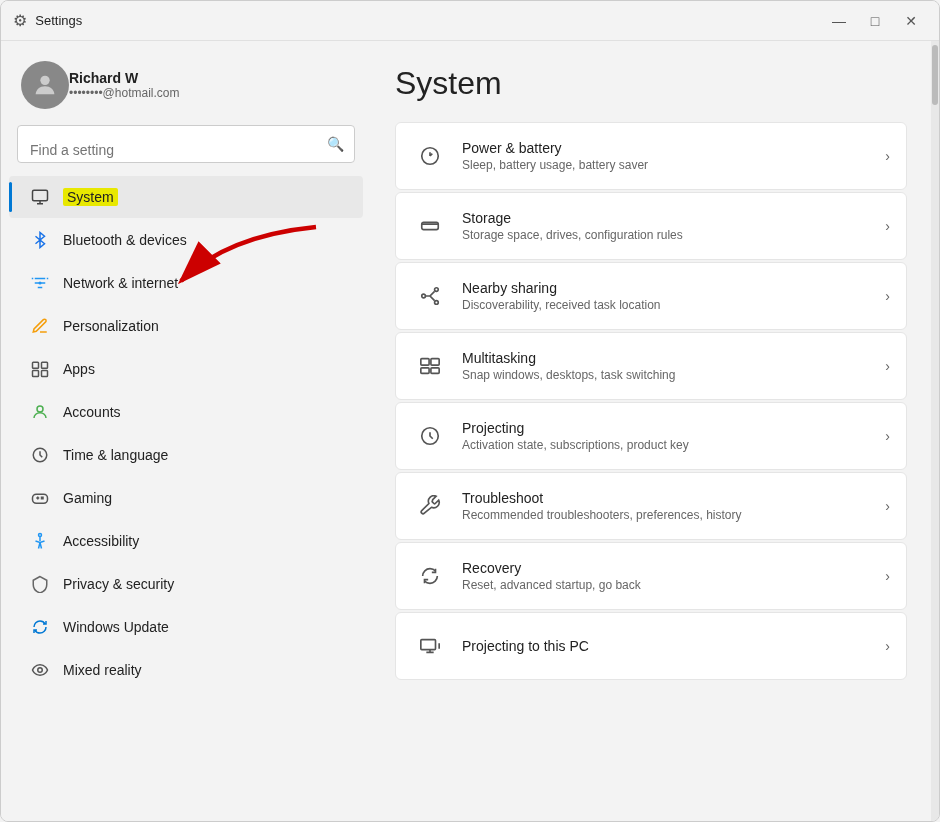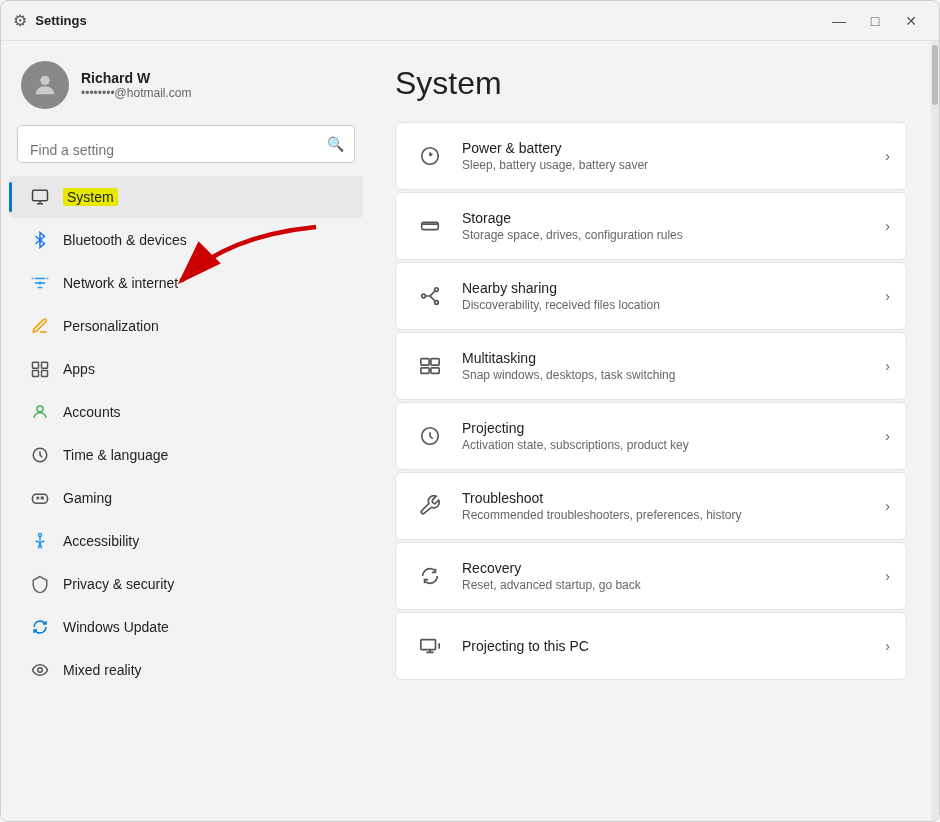--- a/index.html
+++ b/index.html
@@ -31,21 +31,20 @@
       flex-shrink: 0;
     }
     .titlebar-left {
       display: flex;
       align-items: center;
       gap: 8px;
     }
     .titlebar-title {
       font-size: 13px;
       color: #222;
-      font-weight: bold;
     }
     .titlebar-controls {
       display: flex;
       gap: 4px;
     }
     .titlebar-btn {
       width: 32px;
       height: 28px;
       background: transparent;
       border: none;
@@ -70,21 +69,21 @@
       background: #f3f3f3;
       display: flex;
       flex-direction: column;
       padding: 0;
       flex-shrink: 0;
       overflow-y: auto;
     }
     .user-section {
       display: flex;
       align-items: center;
-      gap: 12px;
+      gap: 0;
       padding: 20px 20px 16px 20px;
     }
     .avatar {
       width: 48px;
       height: 48px;
       border-radius: 50%;
       background: #888;
       display: flex;
       align-items: center;
       justify-content: center;
@@ -448,21 +447,21 @@
             <div class="settings-item-icon">
               <svg width="22" height="22" viewBox="0 0 24 24" fill="none" stroke="#555" stroke-width="1.8">
                 <circle cx="5" cy="12" r="2"></circle>
                 <circle cx="19" cy="5" r="2"></circle>
                 <circle cx="19" cy="19" r="2"></circle>
                 <path d="M7 12h5m5-5l-5 5 5 5"></path>
               </svg>
             </div>
             <div class="settings-item-text">
               <div class="settings-item-title">Nearby sharing</div>
-              <div class="settings-item-subtitle">Discoverability, received files location</div>
+              <div class="settings-item-subtitle">Discoverability, received task location</div>
             </div>
             <span class="settings-item-chevron">›</span>
           </div>
           <div class="settings-item">
             <div class="settings-item-icon">
               <svg width="22" height="22" viewBox="0 0 24 24" fill="none" stroke="#555" stroke-width="1.8">
                 <rect x="2" y="4" width="9" height="7" rx="1"></rect>
                 <rect x="13" y="4" width="9" height="7" rx="1"></rect>
                 <rect x="2" y="14" width="9" height="6" rx="1"></rect>
                 <rect x="13" y="14" width="9" height="6" rx="1"></rect>

